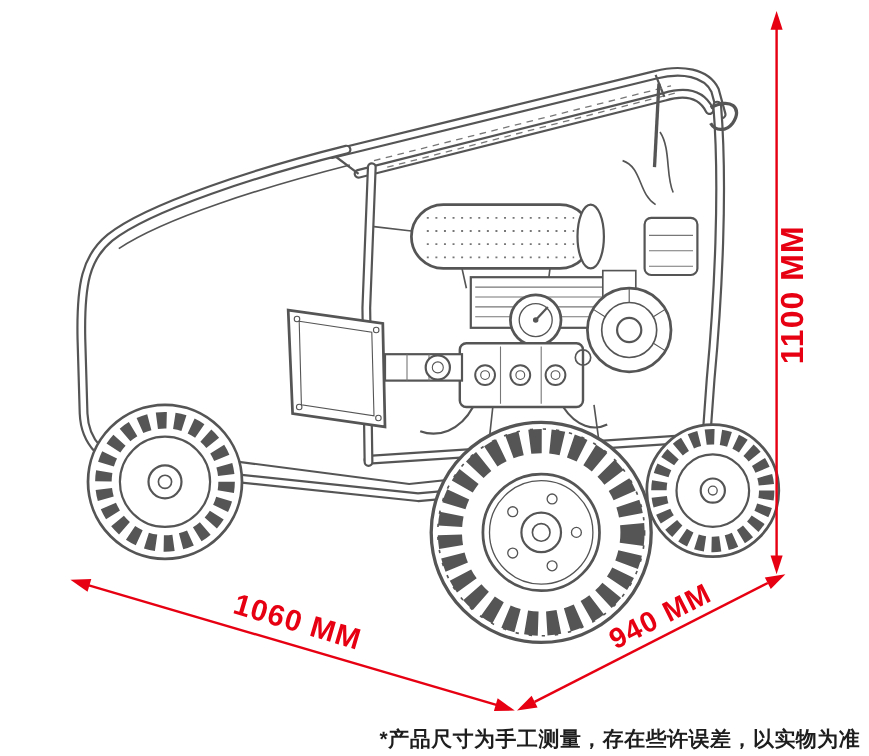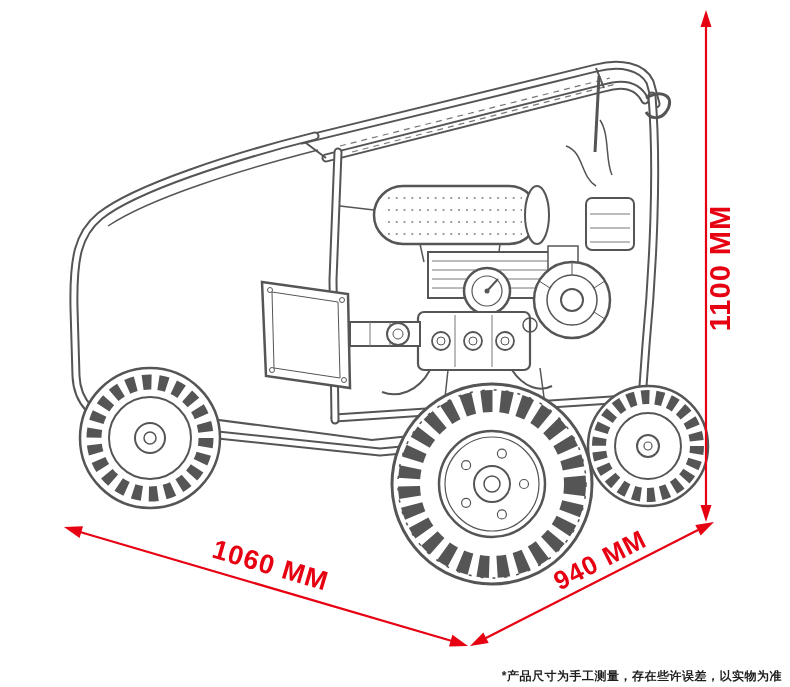--- a/index.html
+++ b/index.html
@@ -14,21 +14,21 @@
   .tube-i{fill:none;stroke:#fff;stroke-width:5;stroke-linecap:round;stroke-linejoin:round;}
   .ln{fill:none;stroke:#555;}
   .fw{fill:#fff;stroke:#555;}
   .tex{fill:none;stroke:#777;}
   
   .dim-line{fill:none;stroke:#e60012;stroke-width:2.2;}
   .dim-fill{fill:#e60012;stroke:none;}
   .dim-text{fill:#e60012;font-weight:bold;letter-spacing:1px;font-family:"Liberation Sans",sans-serif;}
   .footnote{
     position:absolute;right:8px;bottom:2px;
-    font-size:12px;font-weight:bold;color:#1d1d1d;letter-spacing:.5px;
+    font-size:19px;font-weight:bold;color:#1d1d1d;letter-spacing:.5px;
     font-family:"Liberation Sans", sans-serif;
   }
 </style>
 </head>
 <body>
 
 <svg width="790" height="687" viewBox="0 0 790 687" xmlns="http://www.w3.org/2000/svg">
 
   <g>
 

